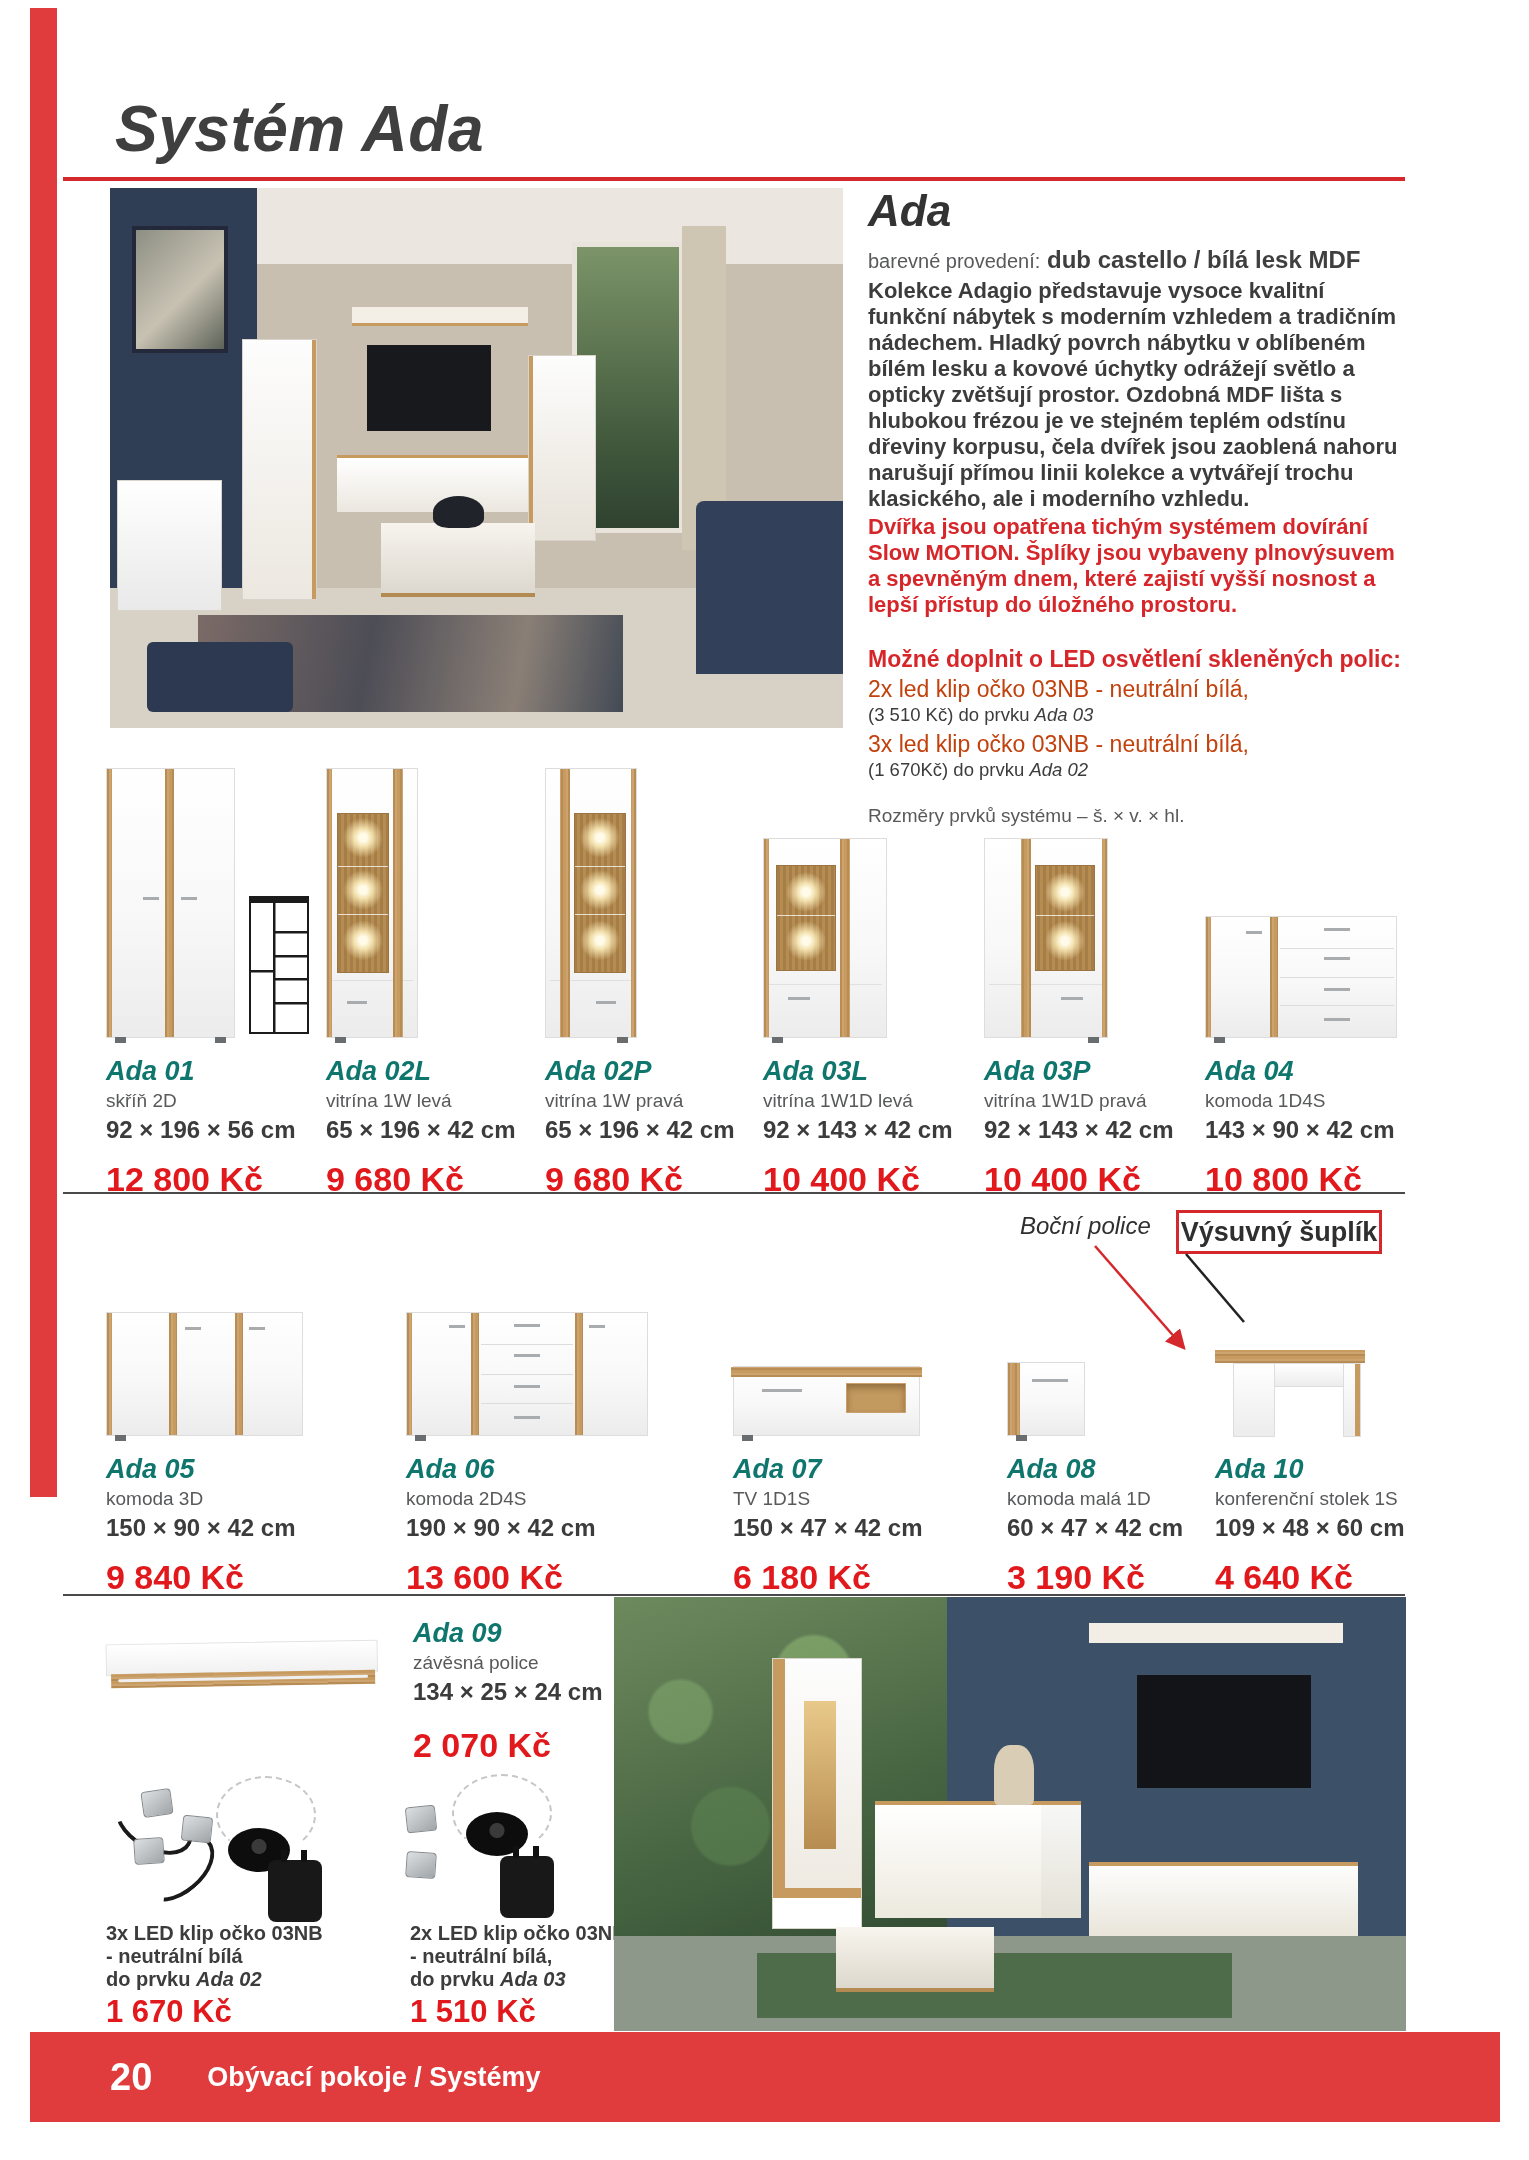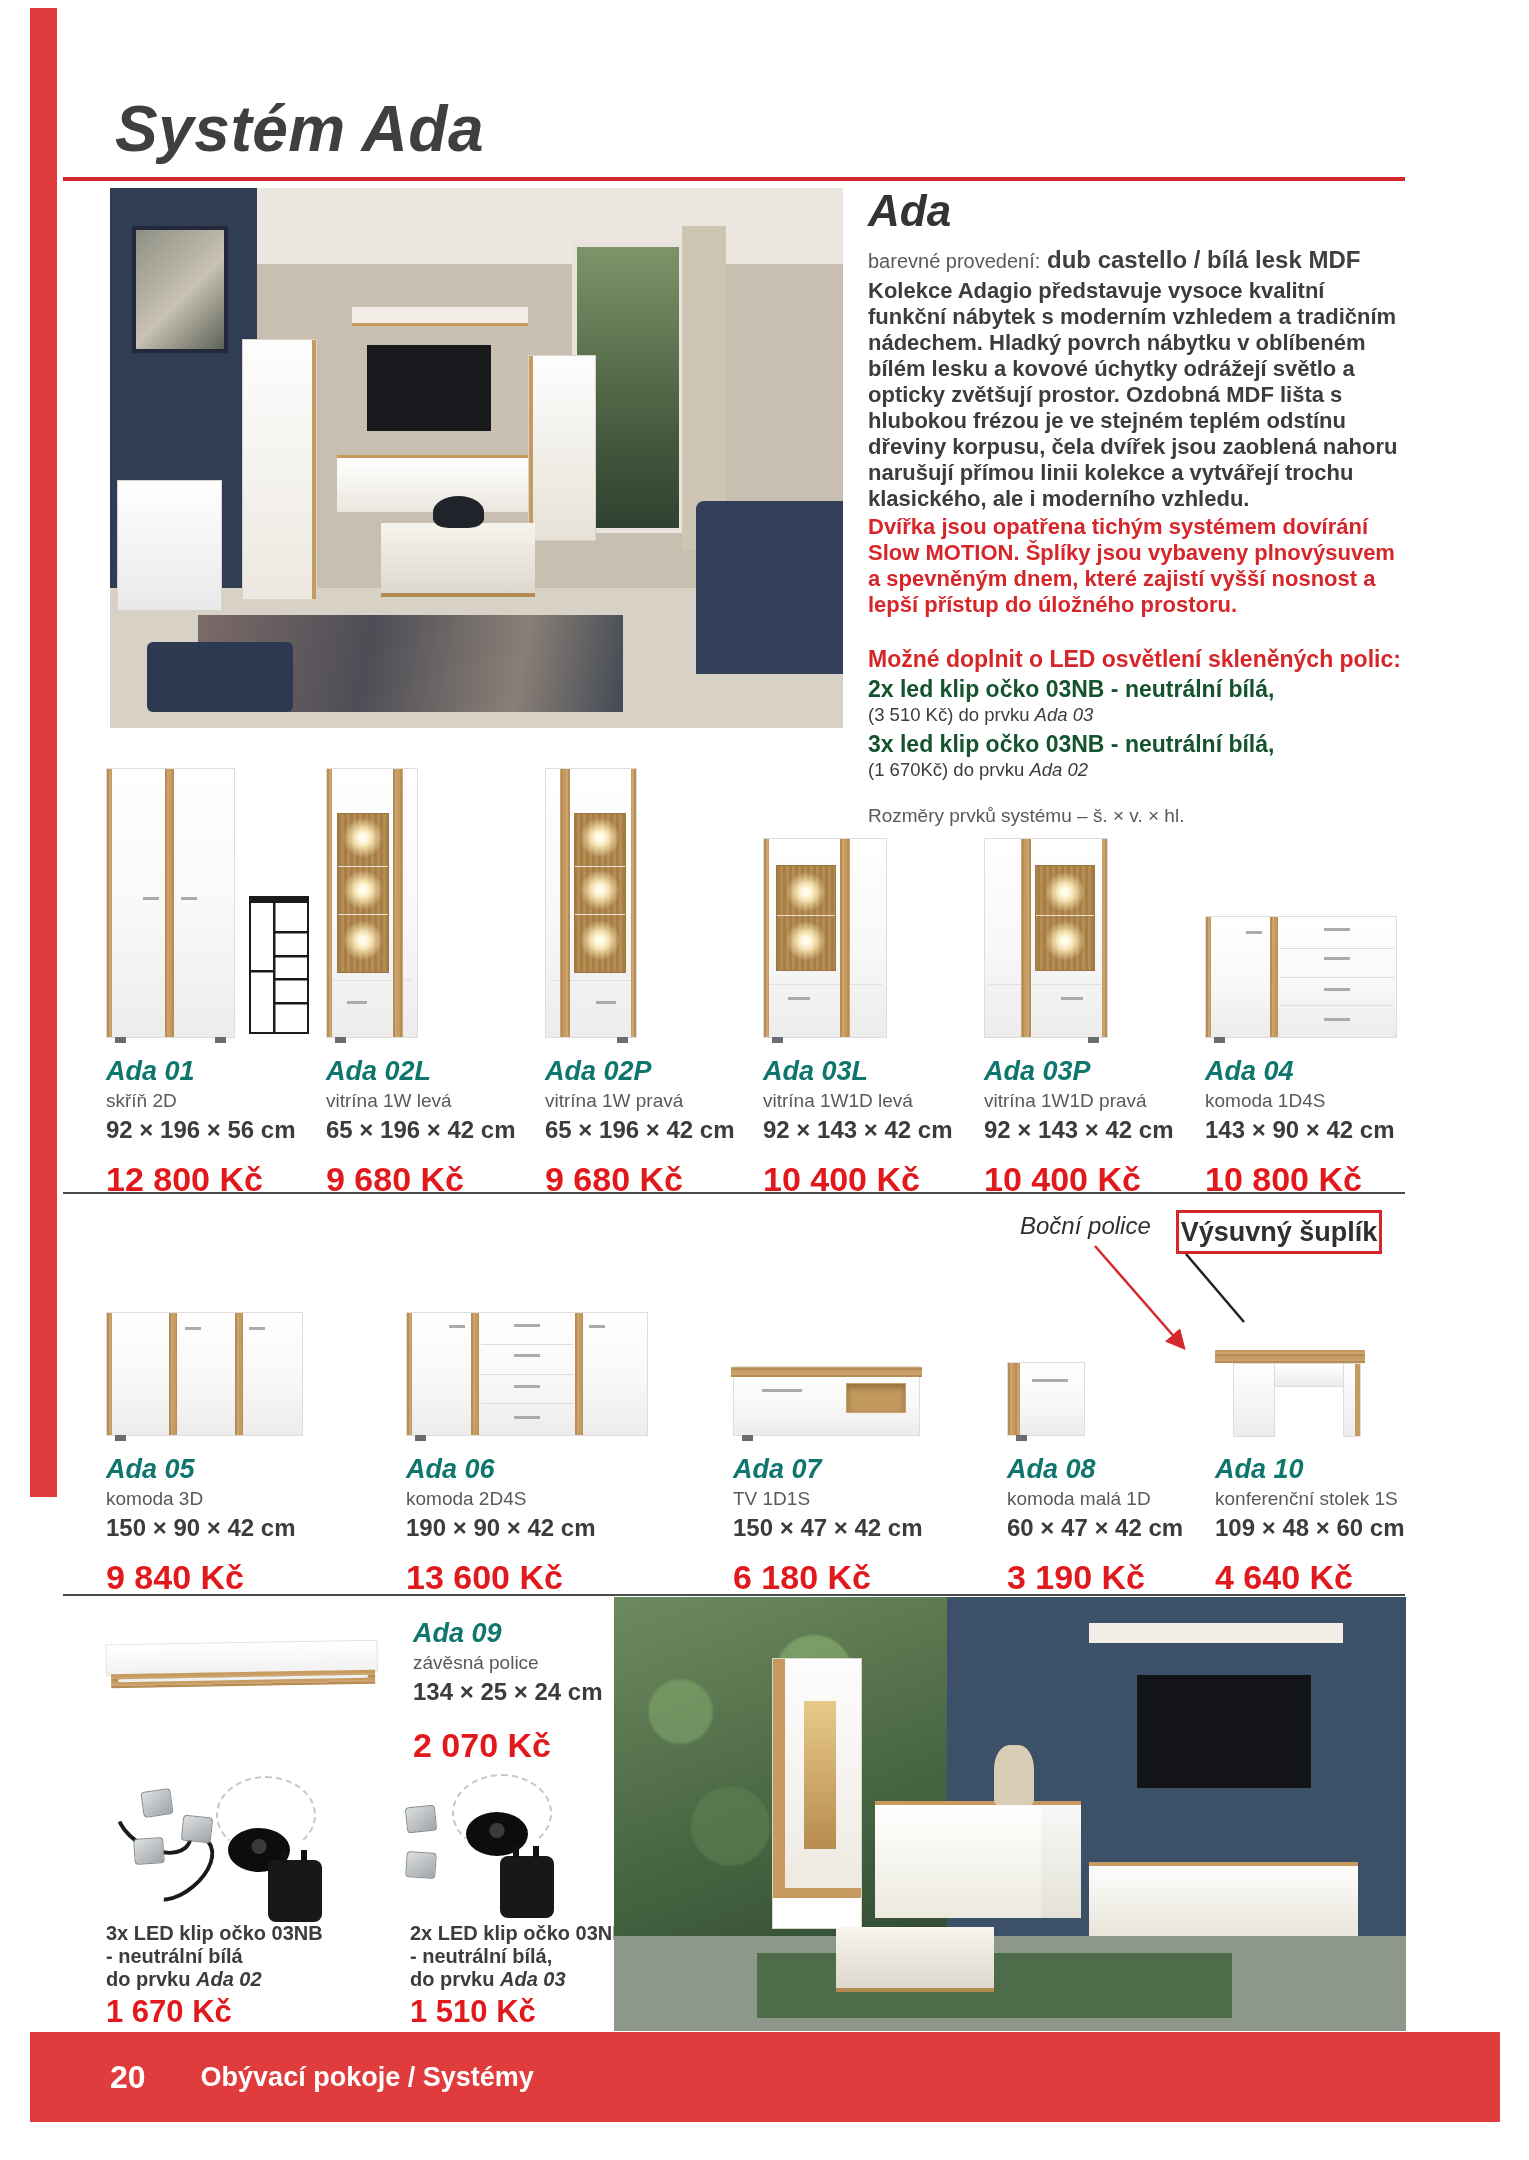--- a/index.html
+++ b/index.html
@@ -15,21 +15,21 @@
   .d1{top:1192px;} .d2{top:1594px;}
 
   
   .intro{position:absolute;left:868px;top:186px;width:540px;}
   .intro h2{margin:0 0 10px;font-size:44px;font-style:italic;font-weight:bold;color:#333;}
   .color-line{margin-bottom:4px;font-size:24px;font-weight:bold;}
   .color-line .lbl{font-size:20px;font-weight:normal;color:#58595b;}
   .desc{margin:2px 0 0;font-size:22px;line-height:26px;font-weight:bold;color:#3c3c3c;}
   .desc.red{color:#d6262a;}
   .led-head{margin:28px 0 3px;font-size:23px;font-weight:bold;color:#d6262a;}
-  .led-label{font-size:23px;font-weight:bold;color:#14532d;}
+  .led-label{font-size:23px;font-weight:normal;color:#c2410c;}
   .led-note{font-size:18.5px;color:#3c3c3c;margin:1px 0 5px;}
   .dims-note{margin-top:24px;font-size:19px;color:#58595b;}
 
   
   .card{position:absolute;width:215px;}
   .card.wide{width:300px;}
   .r1{top:772px;} .r2{top:1270px;}
   .r1 .p-img{height:272px;display:flex;align-items:flex-end;gap:14px;}
   .r2 .p-img{height:172px;display:flex;align-items:flex-end;}
   .p-name{margin-top:12px;font-size:27px;font-weight:bold;font-style:italic;color:#0f766e;}
@@ -122,21 +122,21 @@
   .led-price{margin-top:9px;font-size:31px;font-weight:bold;color:#e2191c;}
 
   
   .ada09{position:absolute;left:413px;top:1618px;width:300px;}
   .ada09 .p-name{margin-top:0;}
   .ada09 .p-price{margin-top:20px;}
 
   
   .footer{position:absolute;left:30px;top:2032px;width:1470px;height:90px;background:#e13c3d;
           display:flex;align-items:center;color:#fff;}
-  .f-num{margin-left:80px;font-size:32px;font-weight:bold;}
+  .f-num{margin-left:80px;font-size:38px;font-weight:bold;}
   .f-sec{margin-left:55px;font-size:27px;font-weight:bold;}
 </style>
 </head>
 <body>
 
 <div class="page">
 
   <div class="side-bar"></div>
   <h1 class="page-title">Systém Ada</h1>
   <div class="title-rule"></div>

